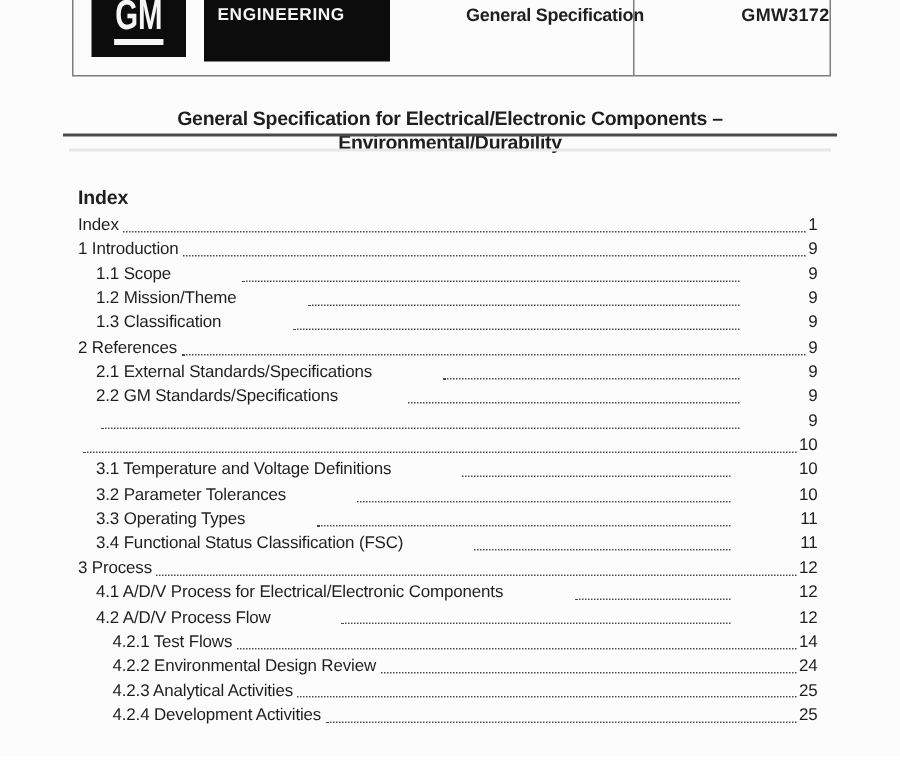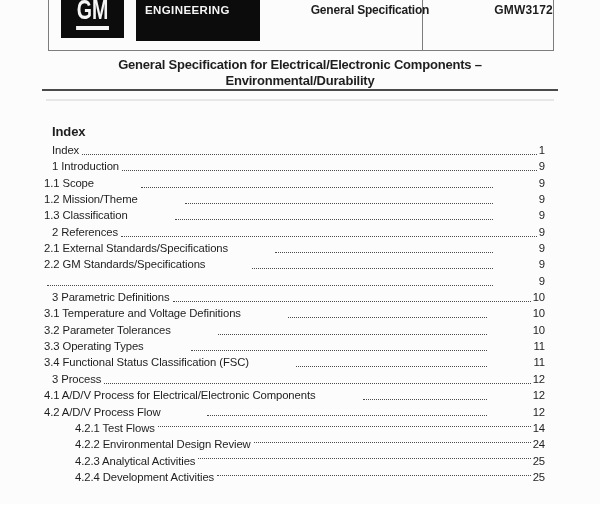--- a/index.html
+++ b/index.html
@@ -51,21 +51,21 @@
   .header-divider{
     position:absolute;left:373px;top:0;bottom:0;width:1px;background:var(--border_gray);
   }
   .doc-number{
     position:absolute;left:374px;right:0;top:15px;text-align:right;
     font-weight:bold;font-size:12px;letter-spacing:.2px;
   }
 
   
   .title{
-    position:absolute;top:57px;left:0;right:0;text-align:center;
+    position:absolute;top:71px;left:0;right:0;text-align:center;
     font-weight:bold;font-size:13px;line-height:15.5px;letter-spacing:-.2px;
   }
   .rule{
     position:absolute;top:89px;left:42px;width:516px;height:2px;background:var(--rule_dark);
   }
   .rule-artifact{
     position:absolute;top:99px;left:46px;width:508px;height:2px;background:var(--artifact);
   }
 
   
@@ -74,22 +74,22 @@
     font-size:13px;font-weight:bold;letter-spacing:-.1px;
   }
   .toc{
     position:absolute;left:0;top:142px;right:55px;
   }
   .toc-row{
     display:flex;align-items:stretch;line-height:16.35px;height:16.35px;
     font-size:11.3px;letter-spacing:-.1px;white-space:nowrap;
   }
   .toc-row.lvl1{padding-left:52px;}
-  .toc-row.lvl2{padding-left:44px;gap:44px;}
-  .toc-row.lvl3{padding-left:75px;align-items:center;}
+  .toc-row.lvl2{padding-left:64px;gap:44px;}
+  .toc-row.lvl3{padding-left:75px;}
   .toc-label{flex:0 0 auto;}
   .toc-dots{
     flex:1 1 auto;border-bottom:1.5px dotted var(--dots);
     margin:0 2px 3.5px 3px;min-width:8px;
   }
   .toc-page{flex:0 0 auto;text-align:right;}
 </style>
 </head>
 <body>
 
@@ -155,21 +155,20 @@
       <div class="toc-row lvl2">
     <span class="toc-label">2.2 GM Standards/Specifications</span>
     <span class="toc-dots"></span>
     <span class="toc-page">9</span>
   </div>
       <div class="toc-row lvl2">
     <span class="toc-dots"></span>
     <span class="toc-page">9</span>
   </div>
       <div class="toc-row lvl1">
-    <span class="toc-label">3 Parametric Definitions</span>
     <span class="toc-dots"></span>
     <span class="toc-page">10</span>
   </div>
       <div class="toc-row lvl2">
     <span class="toc-label">3.1 Temperature and Voltage Definitions</span>
     <span class="toc-dots"></span>
     <span class="toc-page">10</span>
   </div>
       <div class="toc-row lvl2">
     <span class="toc-label">3.2 Parameter Tolerances</span>

